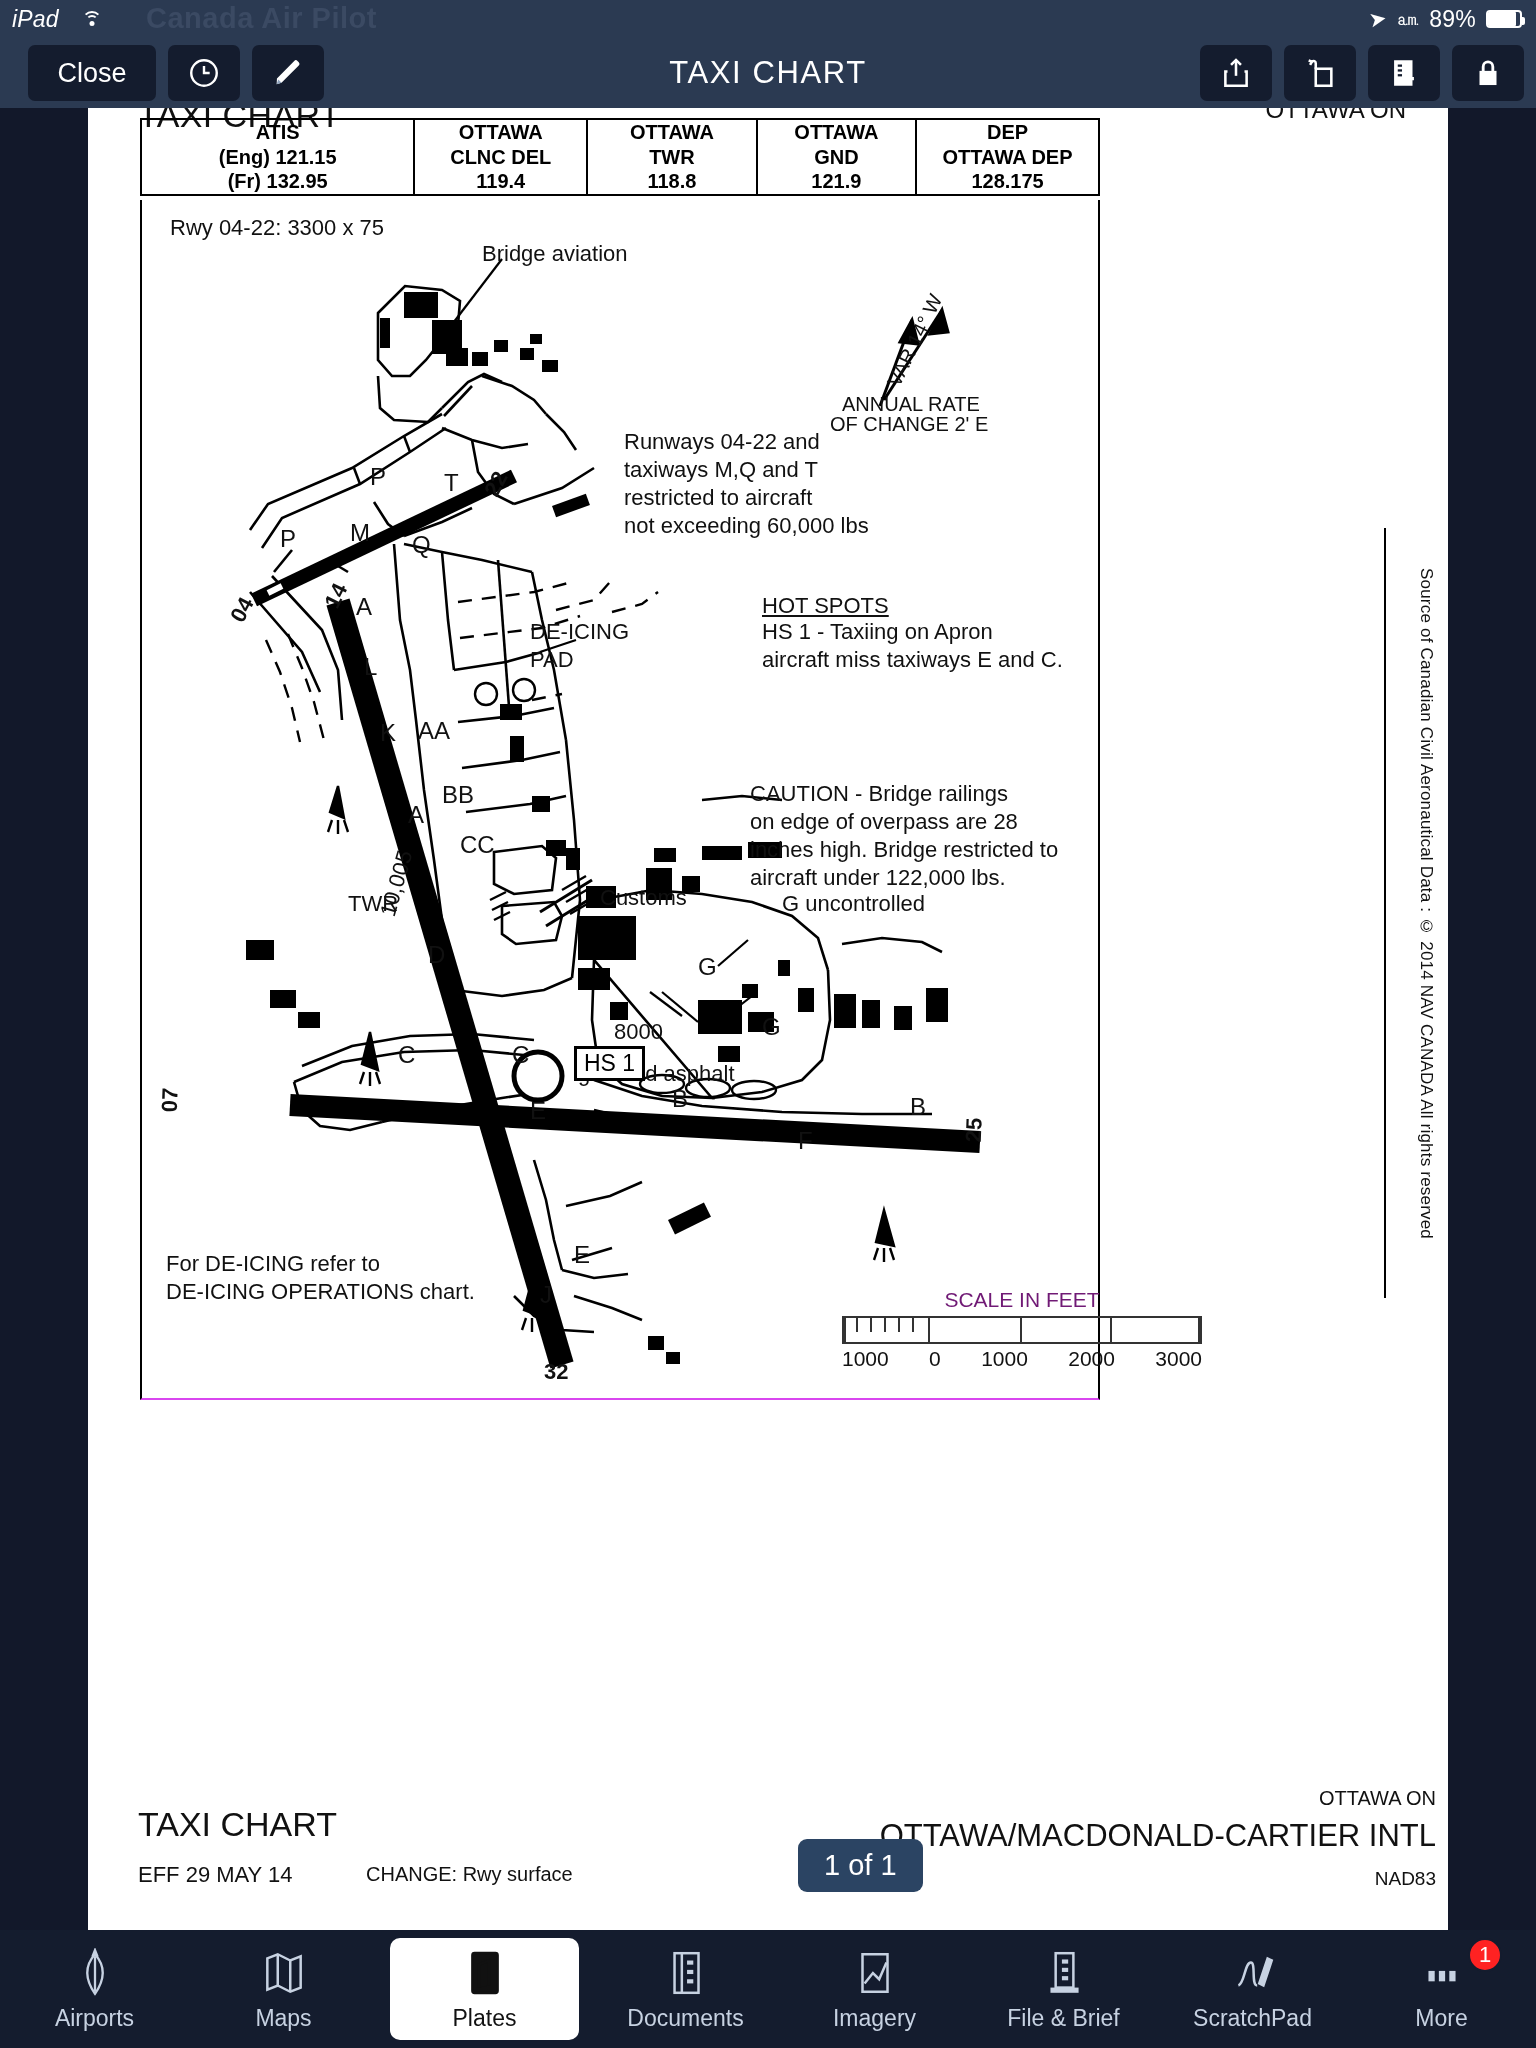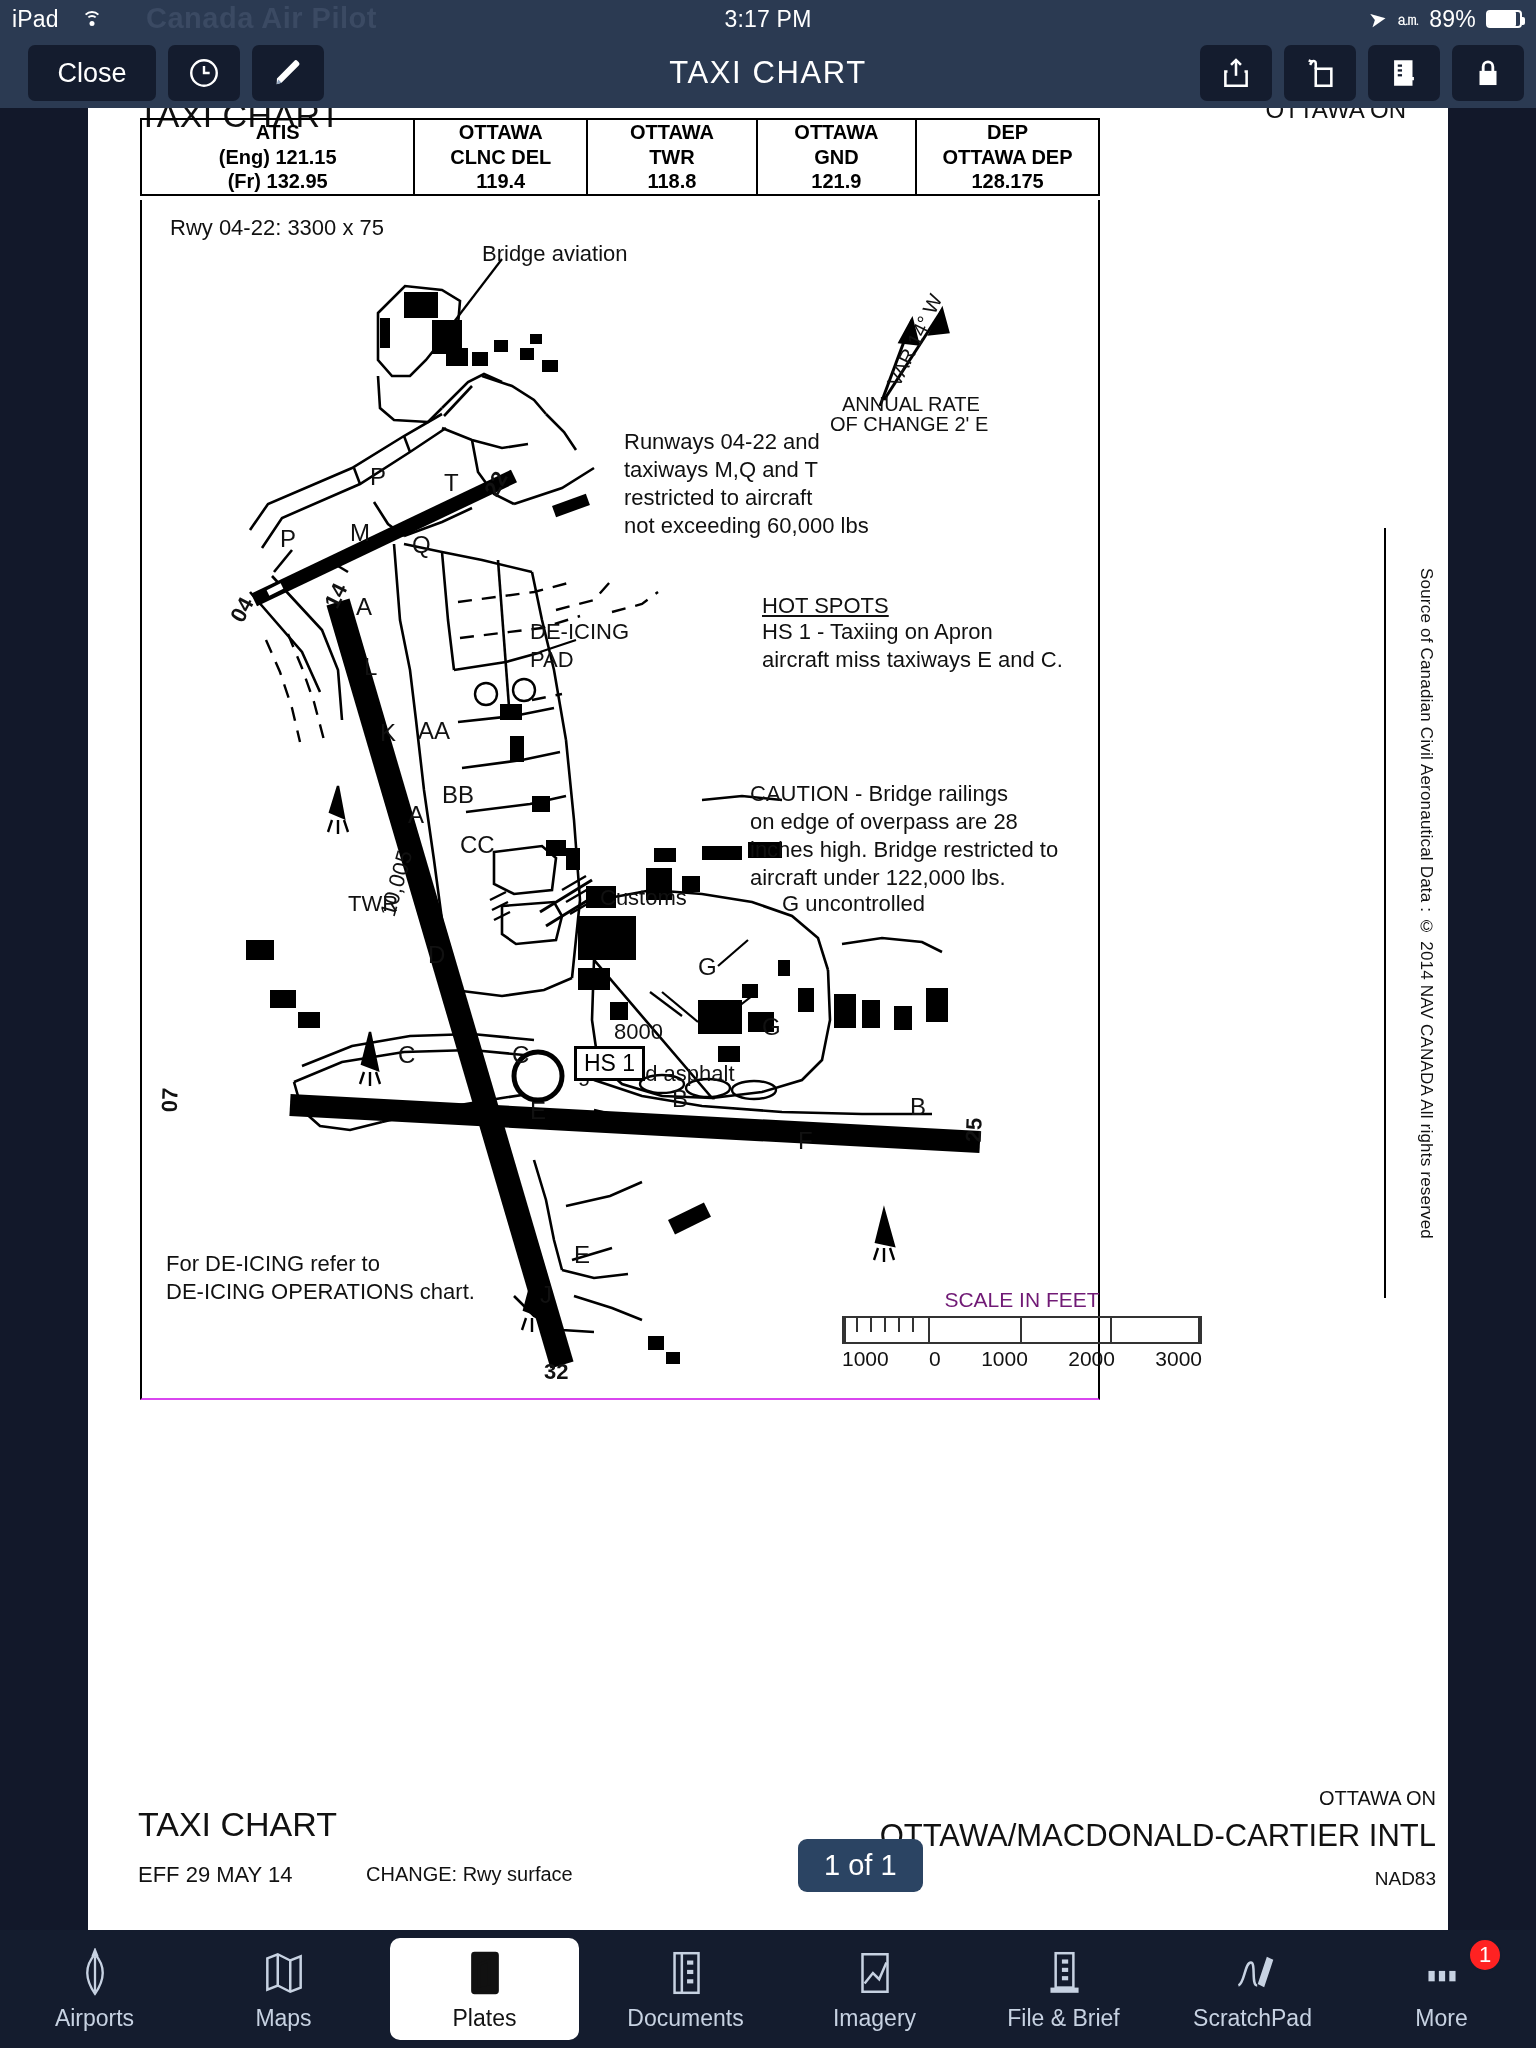--- a/index.html
+++ b/index.html
@@ -10,21 +10,21 @@
     overflow: hidden;
   }
 
   
   .statusbar {
     position: absolute; top: 0; left: 0; width: 1536px; height: 38px;
     background: #2b3a52; color: #ffffff;
     display: flex; align-items: center;
     font-size: 23px; letter-spacing: .2px;
   }
-  .sb-left { display: flex; align-items: center; gap: 22px; padding-left: 12px; }
+  .sb-left { display: flex; align-items: center; gap: 22px; padding-left: 12px; font-style: italic; }
   .sb-center {
     position: absolute; left: 0; right: 0; text-align: center;
     font-size: 23px; font-weight: 400;
   }
   .sb-right {
     margin-left: auto; display: flex; align-items: center; gap: 10px;
     padding-right: 14px; position: relative; z-index: 3;
   }
   .ghost-title {
     position: absolute; left: 146px; top: 2px;
@@ -197,21 +197,20 @@
 <div class="statusbar">
   <div class="sb-left">
     <span>iPad</span>
     <span class="wifi-glyph">
         <i class="a"></i>
         <i class="b"></i>
         <i class="c"></i>
       </span>
   </div>
   <div class="ghost-title">Canada Air Pilot</div>
-  <div class="sb-center">3:17 PM</div>
   <div class="sb-right">
     <span class="loc-arrow">➤</span>
     <span class="bt-glyph">㏂</span>
     <span>89%</span>
     <span class="battery">
         <span></span>
       </span>
   </div>
 </div>
 

